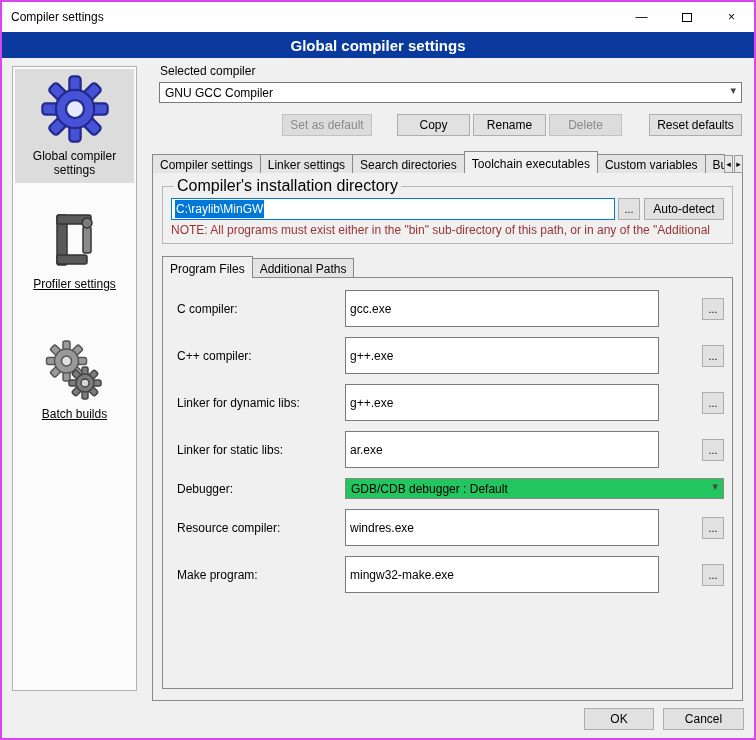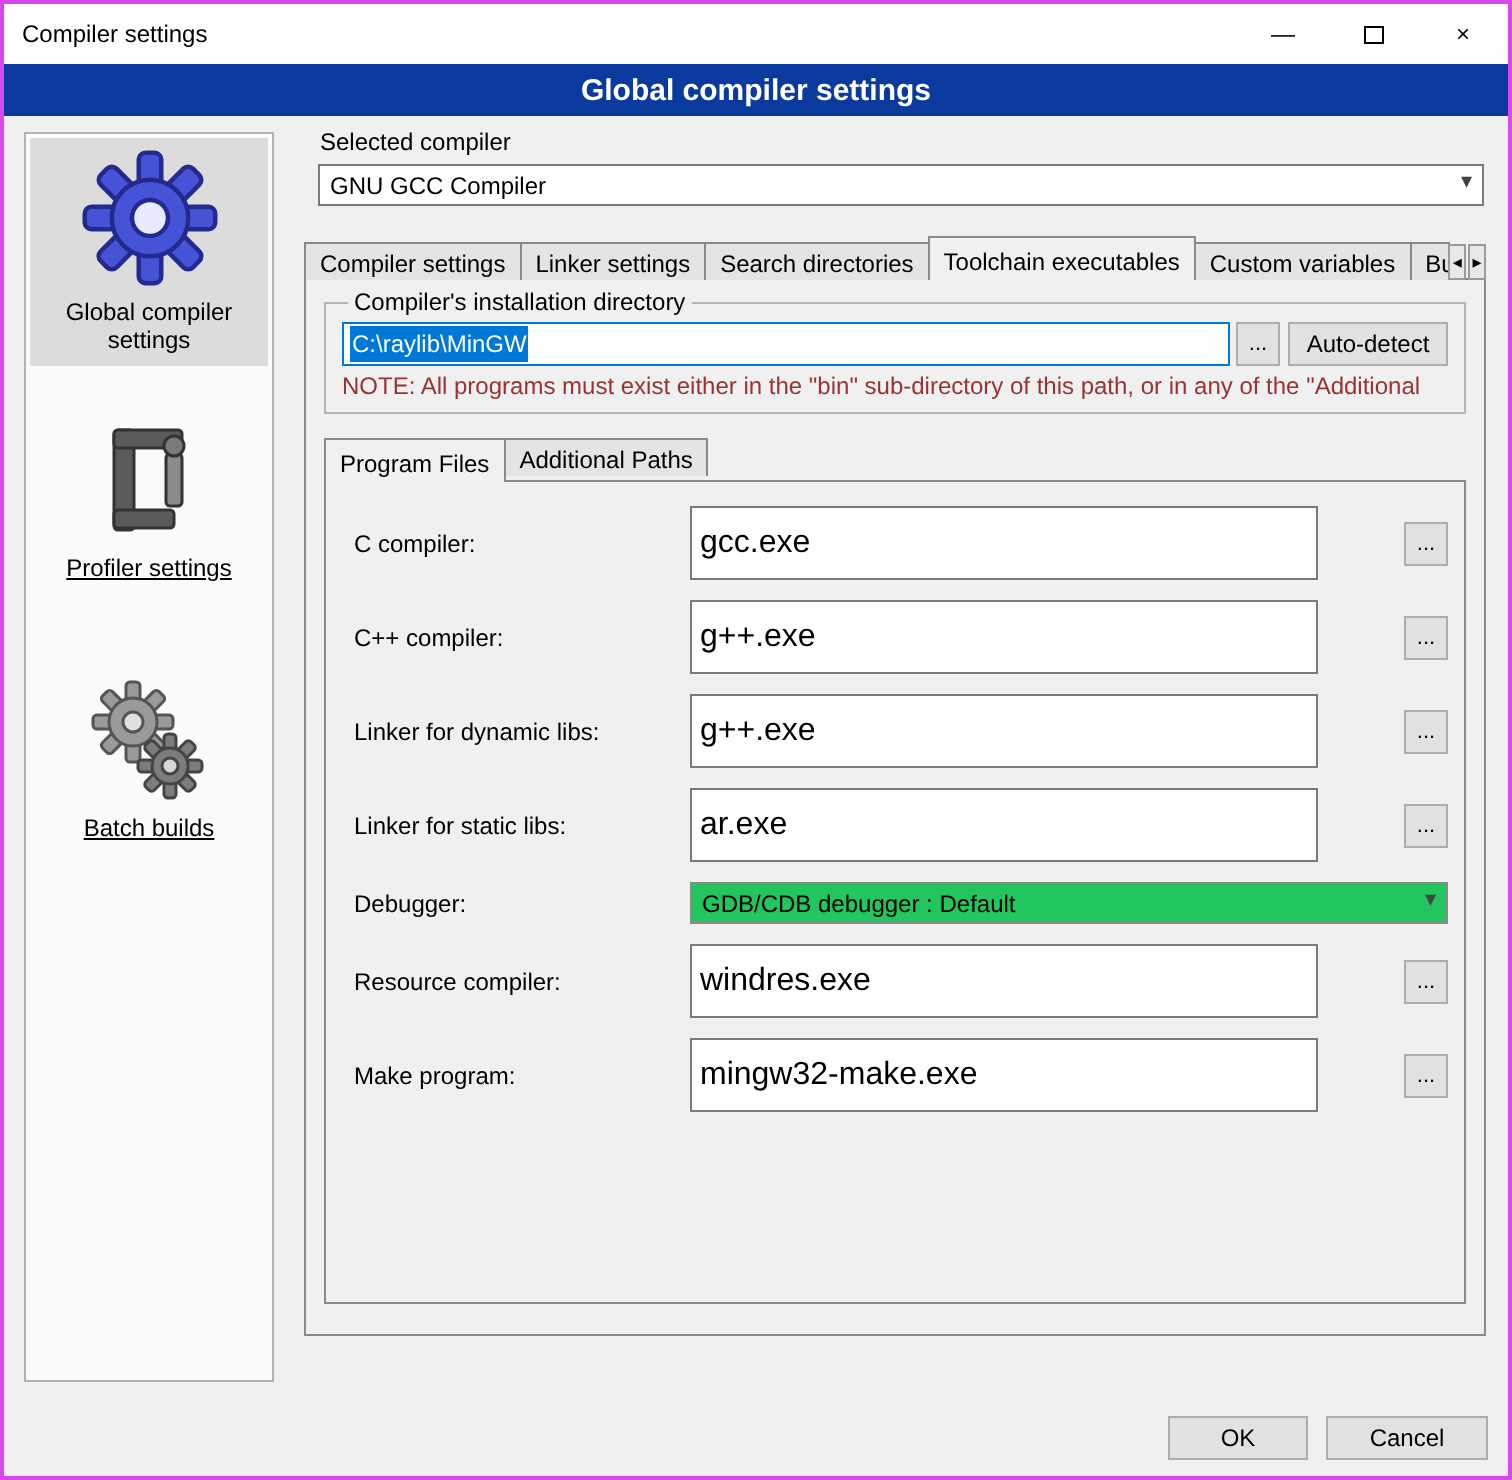--- a/index.html
+++ b/index.html
@@ -62,39 +62,39 @@
   .tab-scroll { width:17px; height:18px; border:1px solid #9a9a9a; background:#e8e8e8;
                 font-size:9px; padding:0; cursor:default; }
   .tab-scroll.left { margin-left:auto; }
   .tab-scroll.right { margin-left:1px; }
 
   .tab-panel { position:relative; margin:-1px 5px 0 5px; height:529px; background:#f0f0f0;
                border:1px solid #898989; z-index:1; padding:4px 9px 0 9px; }
 
   
   fieldset.group { border:1px solid #b5b5b5; padding:3px 8px 6px 8px; }
-  fieldset.group legend { font-size:12px; padding:0 3px; margin-left:3px; }
+  fieldset.group legend { font-size:16px; padding:0 3px; margin-left:3px; }
   .dir-row { display:flex; align-items:center; }
   .path-box { flex:1; height:22px; border:1px solid #0078d7; background:#fff; display:flex;
               align-items:center; padding-left:3px; font-size:12px; cursor:text; }
   .path-box .sel { background:#0078d7; color:#fff; padding:2px 1px; }
   .browse { width:22px; height:22px; margin-left:3px; background:#e1e1e1; border:1px solid #adadad;
             font-size:11px; padding:0; cursor:default; }
   .b-autodetect { width:80px; margin-left:4px; }
   .note { font-size:12px; color:#993333; margin-top:3px; white-space:nowrap; overflow:hidden; }
 
   
-  .subtabstrip { display:flex; align-items:flex-start; height:22px; margin-top:12px; position:relative; z-index:2; }
+  .subtabstrip { display:flex; align-items:center; height:22px; margin-top:12px; position:relative; z-index:2; }
   .subtab-panel { position:relative; margin-top:-1px; height:412px; background:#f0f0f0;
                   border:1px solid #898989; z-index:1; padding:12px 8px 0 14px; }
 
   
   .row { display:flex; align-items:center; margin-bottom:10px;gap:40px; }
   .flabel { width:128px; font-size:12px; flex:none; }
-  .tinput { flex:1; height:37px; border:1px solid #7a7a7a; background:#fff; font-size:16px;
+  .tinput { flex:1; height:37px; border:1px solid #7a7a7a; background:#fff; font-size:12px;
             font-family:"Liberation Sans", sans-serif; padding:0 4px; }
   .row .combo { flex:1; }
 
   
   .footer { position:absolute; bottom:8px; right:10px; display:flex; gap:9px; }
   .footer .btn { width:70px; }
   .footer .b-cancel { width:81px; }
 </style>
 </head>
 <body>
@@ -178,20 +178,27 @@
 
   <div class="main">
 
     <div class="sc-label">Selected compiler</div>
 
     <div class="combo top-combo">
       <span>GNU GCC Compiler</span>
       <span class="chev">▾</span>
     </div>
 
+    <div class="btn-row">
+      <button class="btn b-setdef" disabled="">Set as default</button>
+      <button class="btn b-copy">Copy</button>
+      <button class="btn b-rename">Rename</button>
+      <button class="btn b-delete" disabled="">Delete</button>
+      <button class="btn b-reset">Reset defaults</button>
+    </div>
 
     <div class="tabstrip">
       <div class="tab">Compiler settings</div>
       <div class="tab">Linker settings</div>
       <div class="tab">Search directories</div>
       <div class="tab active">Toolchain executables</div>
       <div class="tab">Custom variables</div>
       <div class="tab truncated">Buil</div>
       <button class="tab-scroll left"><span>◂</span></button>
       <button class="tab-scroll right"><span>▸</span></button>

